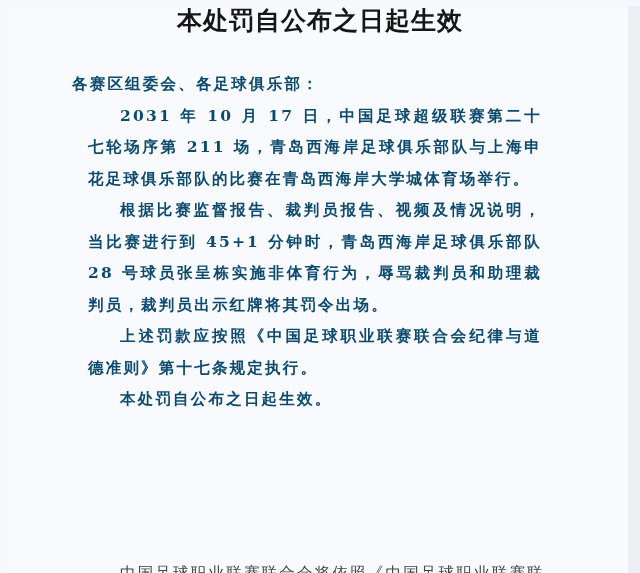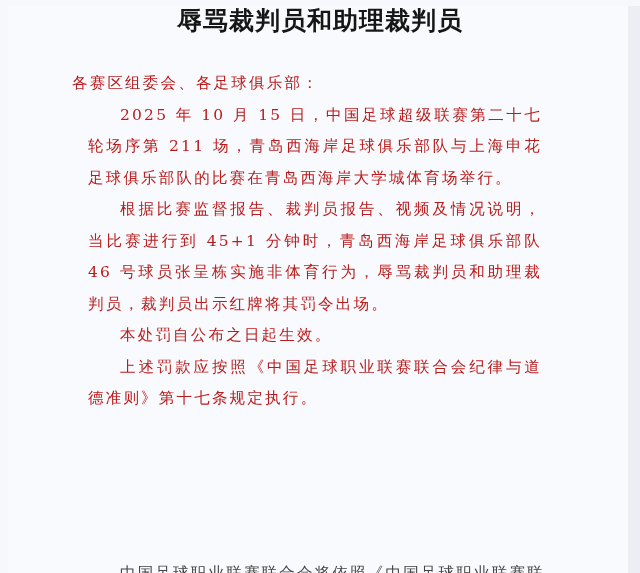--- a/index.html
+++ b/index.html
@@ -20,38 +20,39 @@
   }
   .title {
     position: absolute; top: 4px; left: 0; width: 640px;
     text-align: center;
     font-size: 25px; font-weight: bold; color: #161616;
     letter-spacing: 1px;
     font-family: "DejaVu Serif", serif;
   }
   .body-text {
     position: absolute; left: 88px; top: 68px; width: 454px;
-    font-size: 15.5px; line-height: 31.5px; color: #b91c1c;
+    font-size: 15.5px; line-height: 31.5px; color: #0c4a6e;
     letter-spacing: 2.2px;
     text-align: justify;
+    font-weight: bold;
   }
   .body-text p { margin: 0; }
   .salutation { margin-left: -16px !important; }
   .indent { text-indent: 32px; }
   .clipped { position: absolute; left: 88px; top: 563px; width: 454px; font-size: 15.5px; color: #444; letter-spacing: 2.2px; white-space: nowrap; overflow: hidden; }
 </style>
 </head>
 <body>
 
 <div class="page"></div>
 <div class="edge-right"></div>
 
-<div class="title">辱骂裁判员和助理裁判员</div>
+<div class="title">本处罚自公布之日起生效</div>
 
 <div class="body-text">
   <p class="salutation">各赛区组委会、各足球俱乐部：</p>
-  <p class="indent">2025 年 10 月 15 日，中国足球超级联赛第二十七轮场序第 211 场，青岛西海岸足球俱乐部队与上海申花足球俱乐部队的比赛在青岛西海岸大学城体育场举行。</p>
-  <p class="indent">根据比赛监督报告、裁判员报告、视频及情况说明，当比赛进行到 45+1 分钟时，青岛西海岸足球俱乐部队 46 号球员张呈栋实施非体育行为，辱骂裁判员和助理裁判员，裁判员出示红牌将其罚令出场。</p>
+  <p class="indent">2031 年 10 月 17 日，中国足球超级联赛第二十七轮场序第 211 场，青岛西海岸足球俱乐部队与上海申花足球俱乐部队的比赛在青岛西海岸大学城体育场举行。</p>
+  <p class="indent">根据比赛监督报告、裁判员报告、视频及情况说明，当比赛进行到 45+1 分钟时，青岛西海岸足球俱乐部队 28 号球员张呈栋实施非体育行为，辱骂裁判员和助理裁判员，裁判员出示红牌将其罚令出场。</p>
+  <p class="indent">上述罚款应按照《中国足球职业联赛联合会纪律与道德准则》第十七条规定执行。</p>
   <p class="indent">本处罚自公布之日起生效。</p>
-  <p class="indent">上述罚款应按照《中国足球职业联赛联合会纪律与道德准则》第十七条规定执行。</p>
 </div>
 
 <div class="clipped"><span style="padding-left:32px">中国足球职业联赛联合会将依照《中国足球职业联赛联</span></div>
 
 </body></html>

